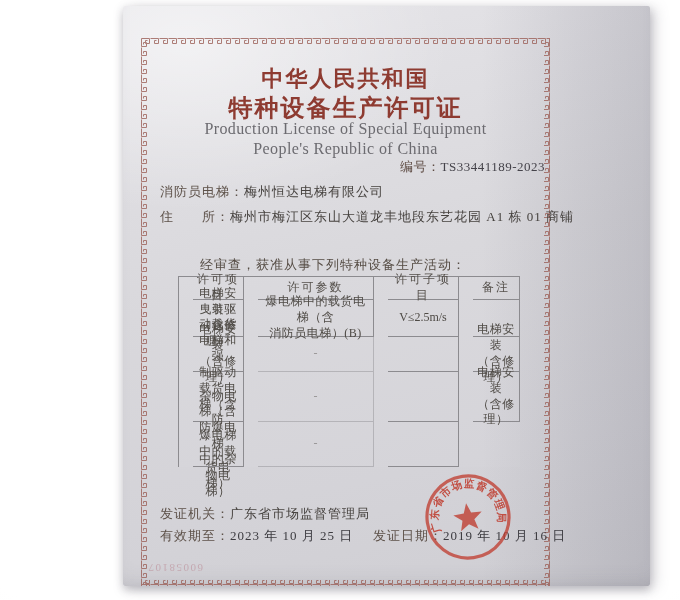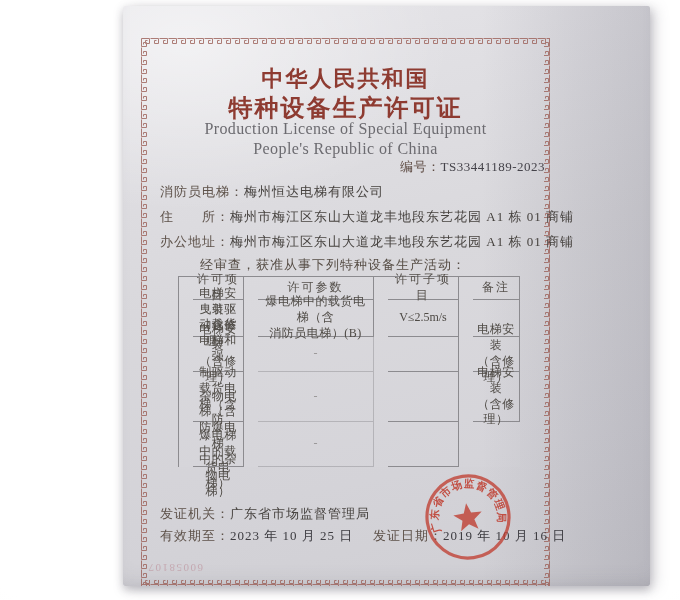--- a/index.html
+++ b/index.html
@@ -95,23 +95,20 @@
       <div class="abs serial">
         <span class="lbl">编号：</span><span class="val">TS33441189-2023</span>
       </div>
 
       <div class="abs field f1">
         <span class="lbl">消防员电梯：</span><span class="val">梅州恒达电梯有限公司</span>
       </div>
       <div class="abs field f2">
         <span class="lbl">住　　所：</span><span class="val">梅州市梅江区东山大道龙丰地段东艺花园 A1 栋 01 商铺</span>
       </div>
-      <div class="abs field f3">
-        <span class="lbl">办公地址：</span><span class="val">梅州市梅江区东山大道龙丰地段东艺花园 A1 栋 01 商铺</span>
-      </div>
 
       <div class="abs approval">经审查，获准从事下列特种设备生产活动：</div>
 
       <div class="lic-table">
         <div class="cell hdr">许可项目</div>
         <div class="cell hdr">许可参数</div>
         <div class="cell hdr">许可子项目</div>
         <div class="cell hdr">备注</div>
 
         <div class="cell">电梯安装

